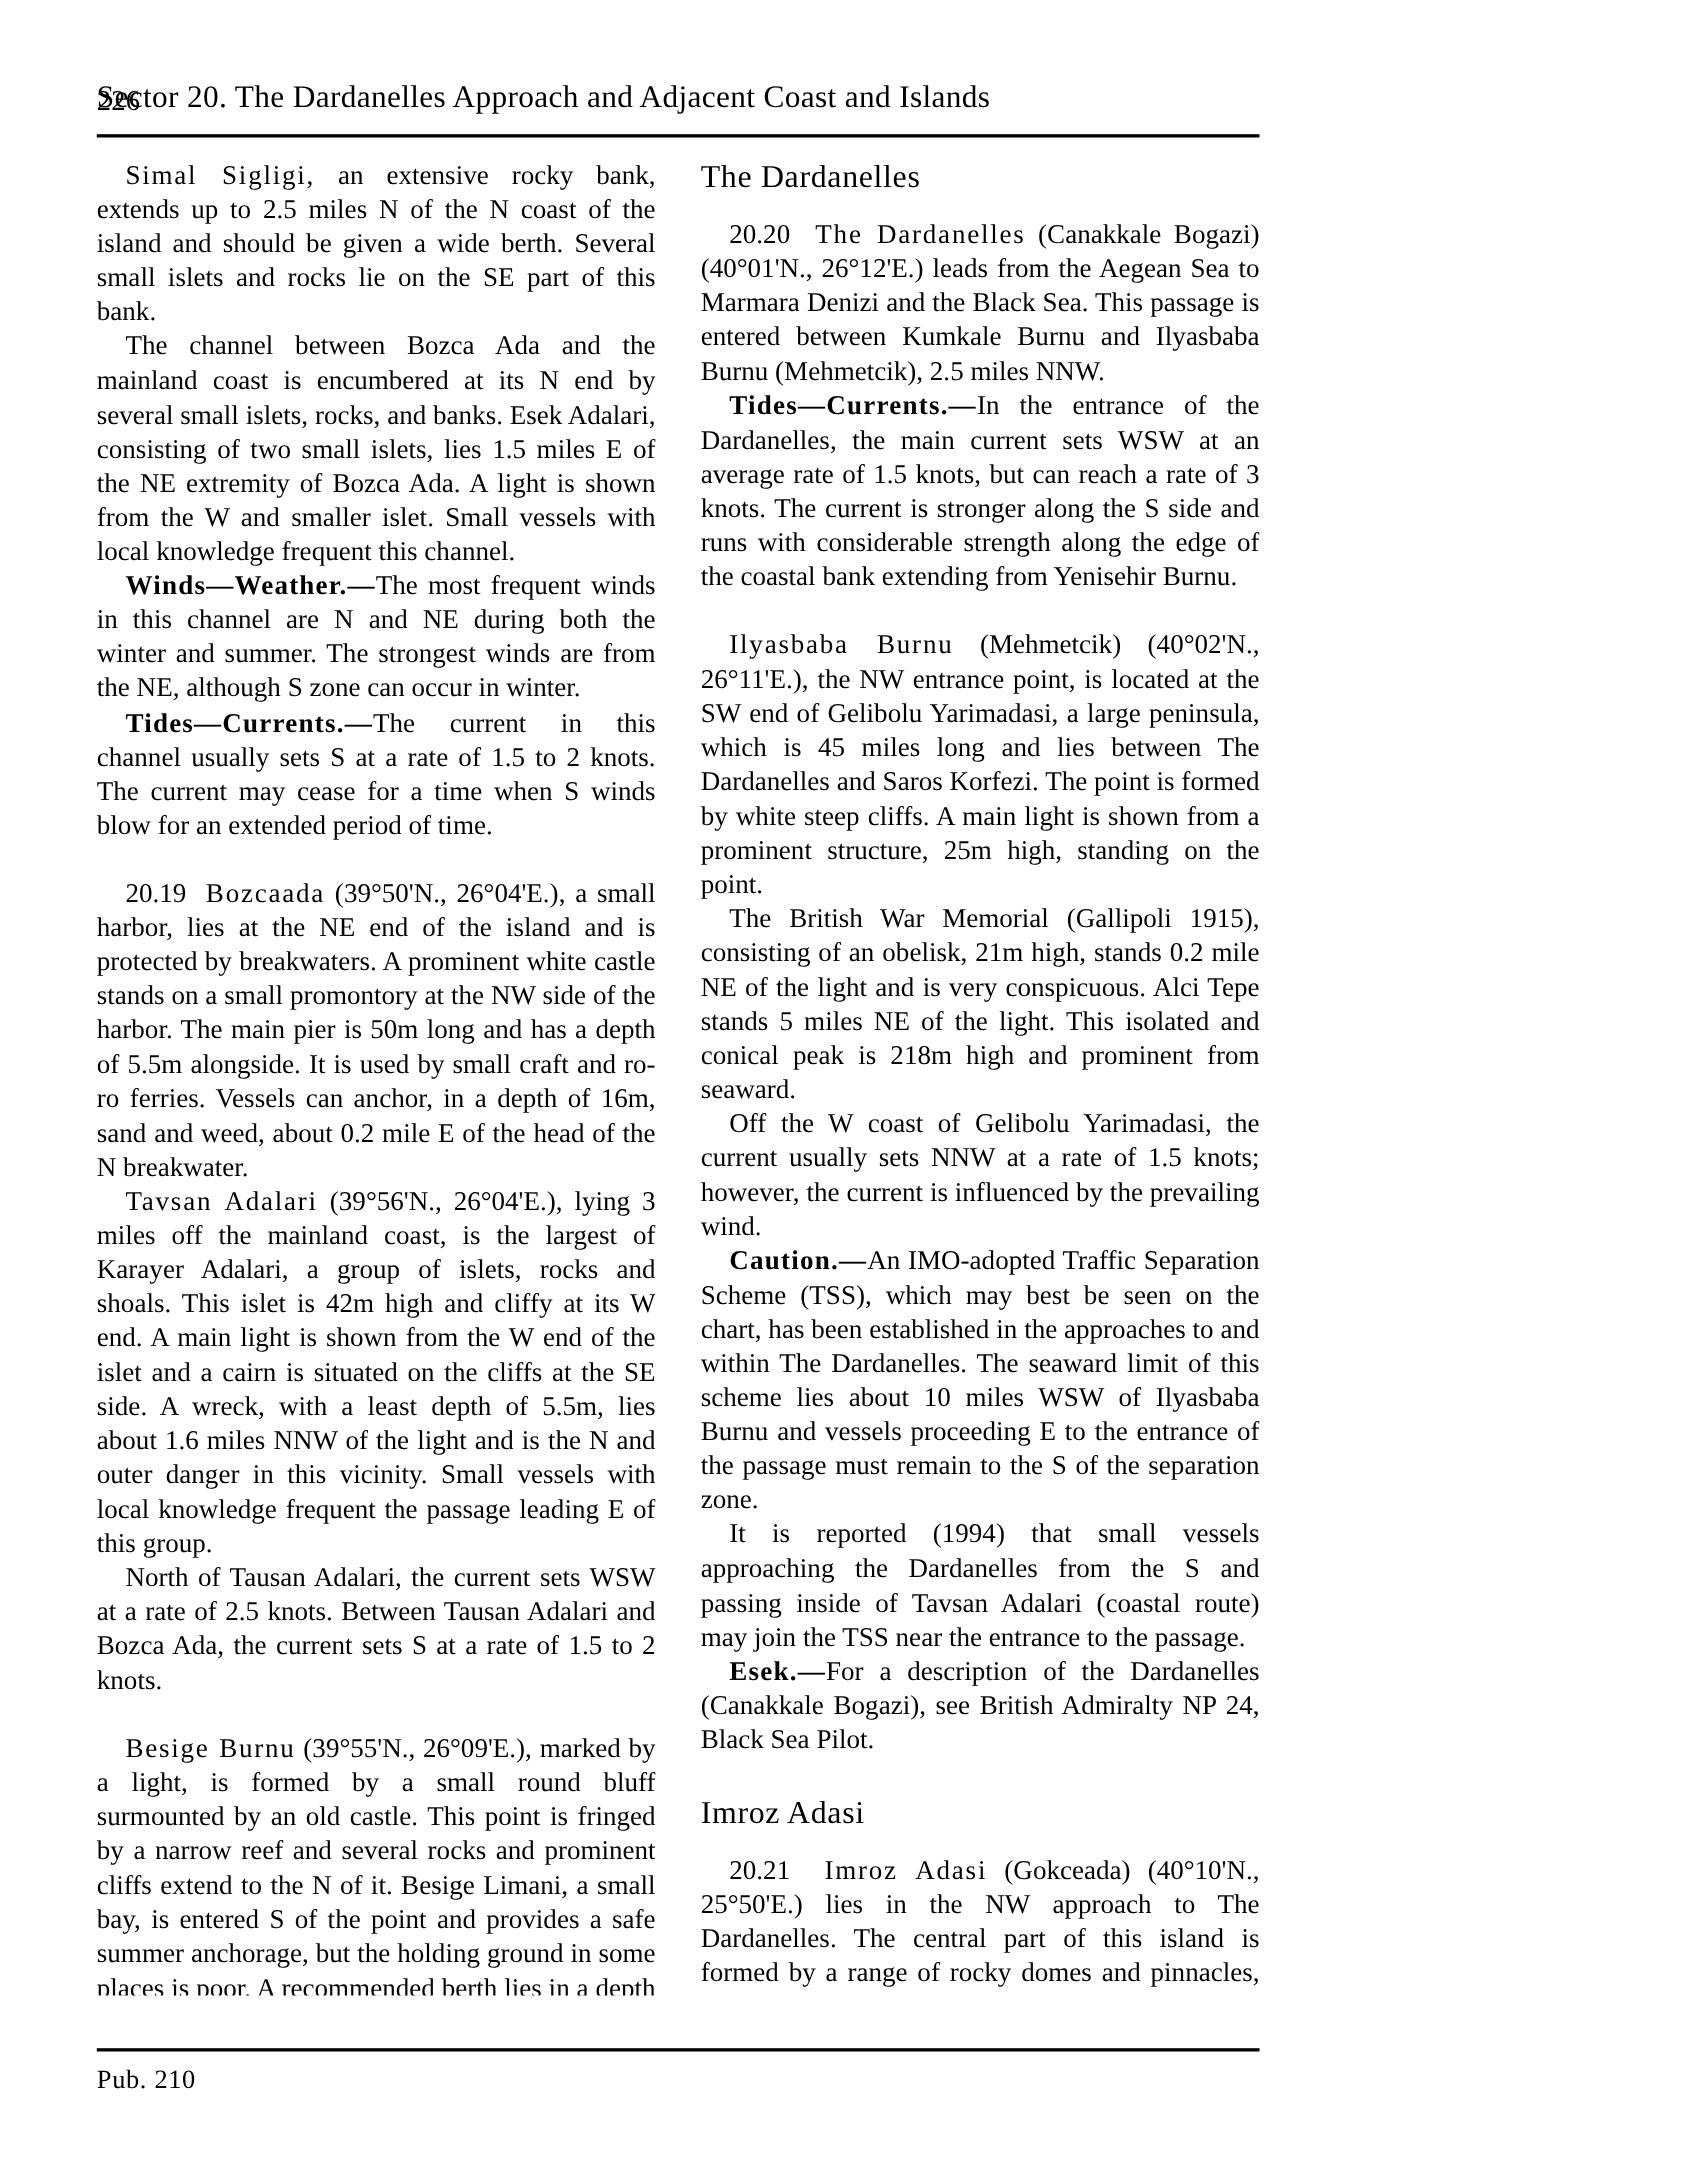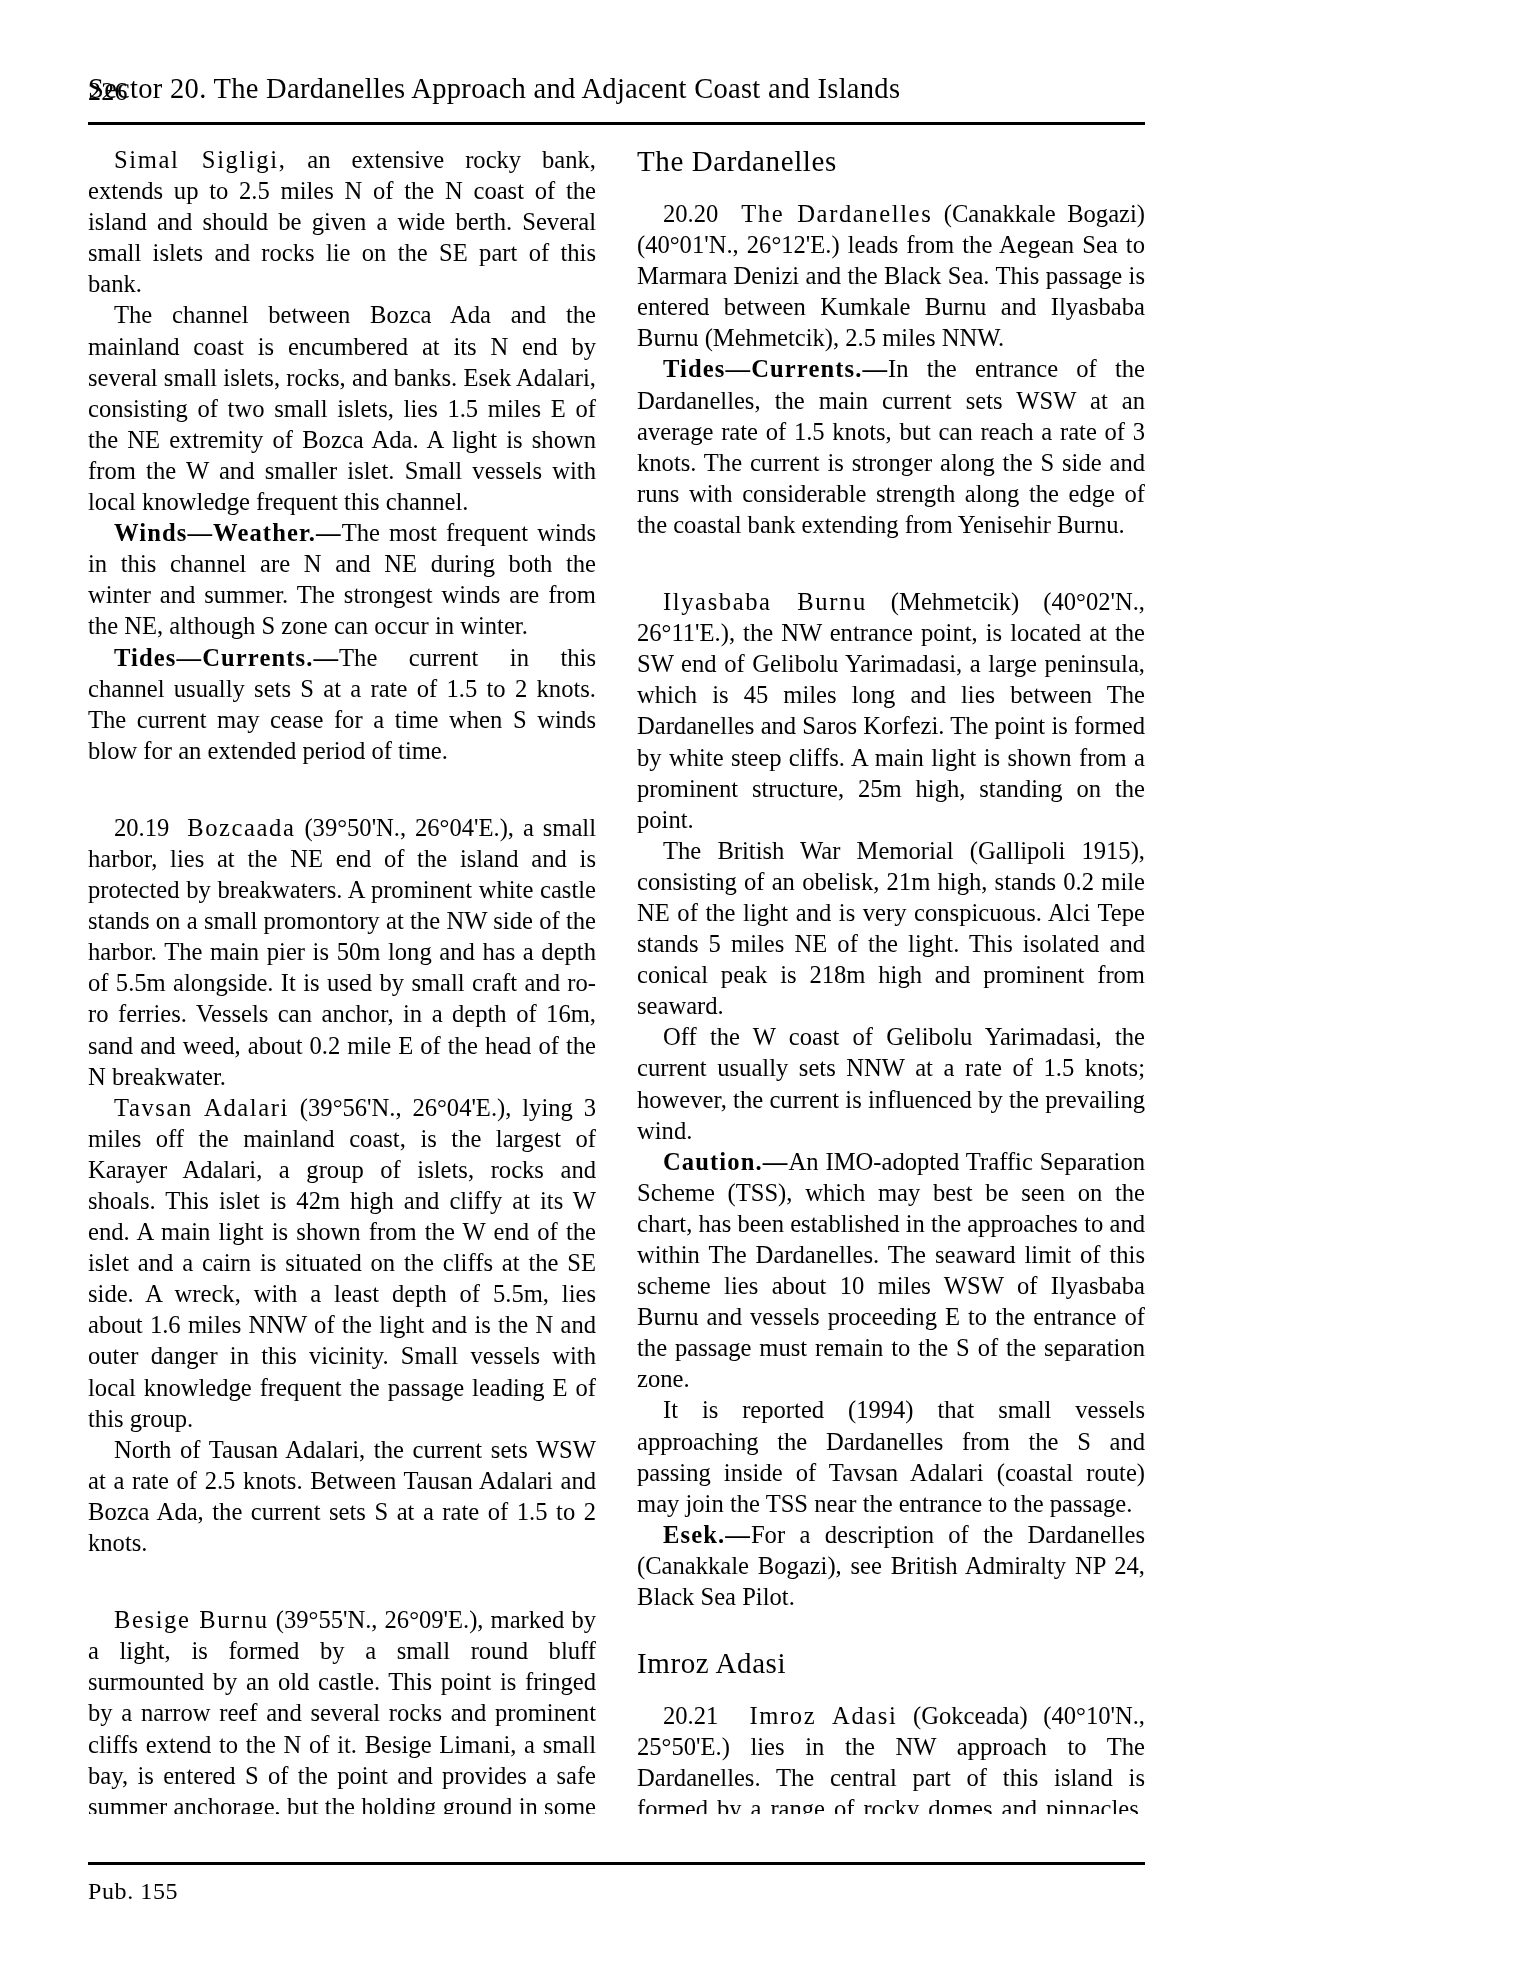--- a/index.html
+++ b/index.html
@@ -80,21 +80,21 @@
   p.body {
     margin: 0;
     font-size: 24.6px;
     line-height: 31.1px;
     text-align: justify;
     text-justify: inter-word;
     text-indent: 26px;
     -webkit-hyphens: none;
     hyphens: none;
   }
-  p.gap-before { margin-top: 46px; }
+  p.gap-before { margin-top: 31px; }
 
   h2.section-head {
     margin: 0 0 20px 0;
     font-size: 29px;
     font-weight: normal;
     letter-spacing: 0.6px;
     line-height: 34px;
   }
   h2.section-head.spaced-top { margin-top: 34px; }
 
@@ -177,15 +177,15 @@
       <p class="body"><span class="runin">Esek.—</span><span>For a description of the Dardanelles (Canakkale Bogazi), see British Admiralty NP 24, Black Sea Pilot.</span></p>
 
       <h2 class="section-head spaced-top">Imroz Adasi</h2>
 
       <p class="body"><span>20.21</span>&nbsp; <span class="lead">Imroz Adasi</span><span> (Gokceada) (40°10'N., 25°50'E.) lies in the NW approach to The Dardanelles. The central part of this island is formed by a range of rocky domes and pinnacles, to the N and S of which lie fertile basins with hog-backed ridges. The N coast is dominated by the highest of these ridges which rises to a height of 450m. Ilyas Dag, 672m high, is the summit of the island and stands near the center. There is a striking contrast between the bare S slopes of the island and the rich verdure of the valleys in the interior.</span></p>
 
     </div>
   </div>
 
   <div class="rule-bottom"></div>
-  <div class="footer">Pub. 155</div>
+  <div class="footer">Pub. 210</div>
 
 </div>
 
 </body></html>

